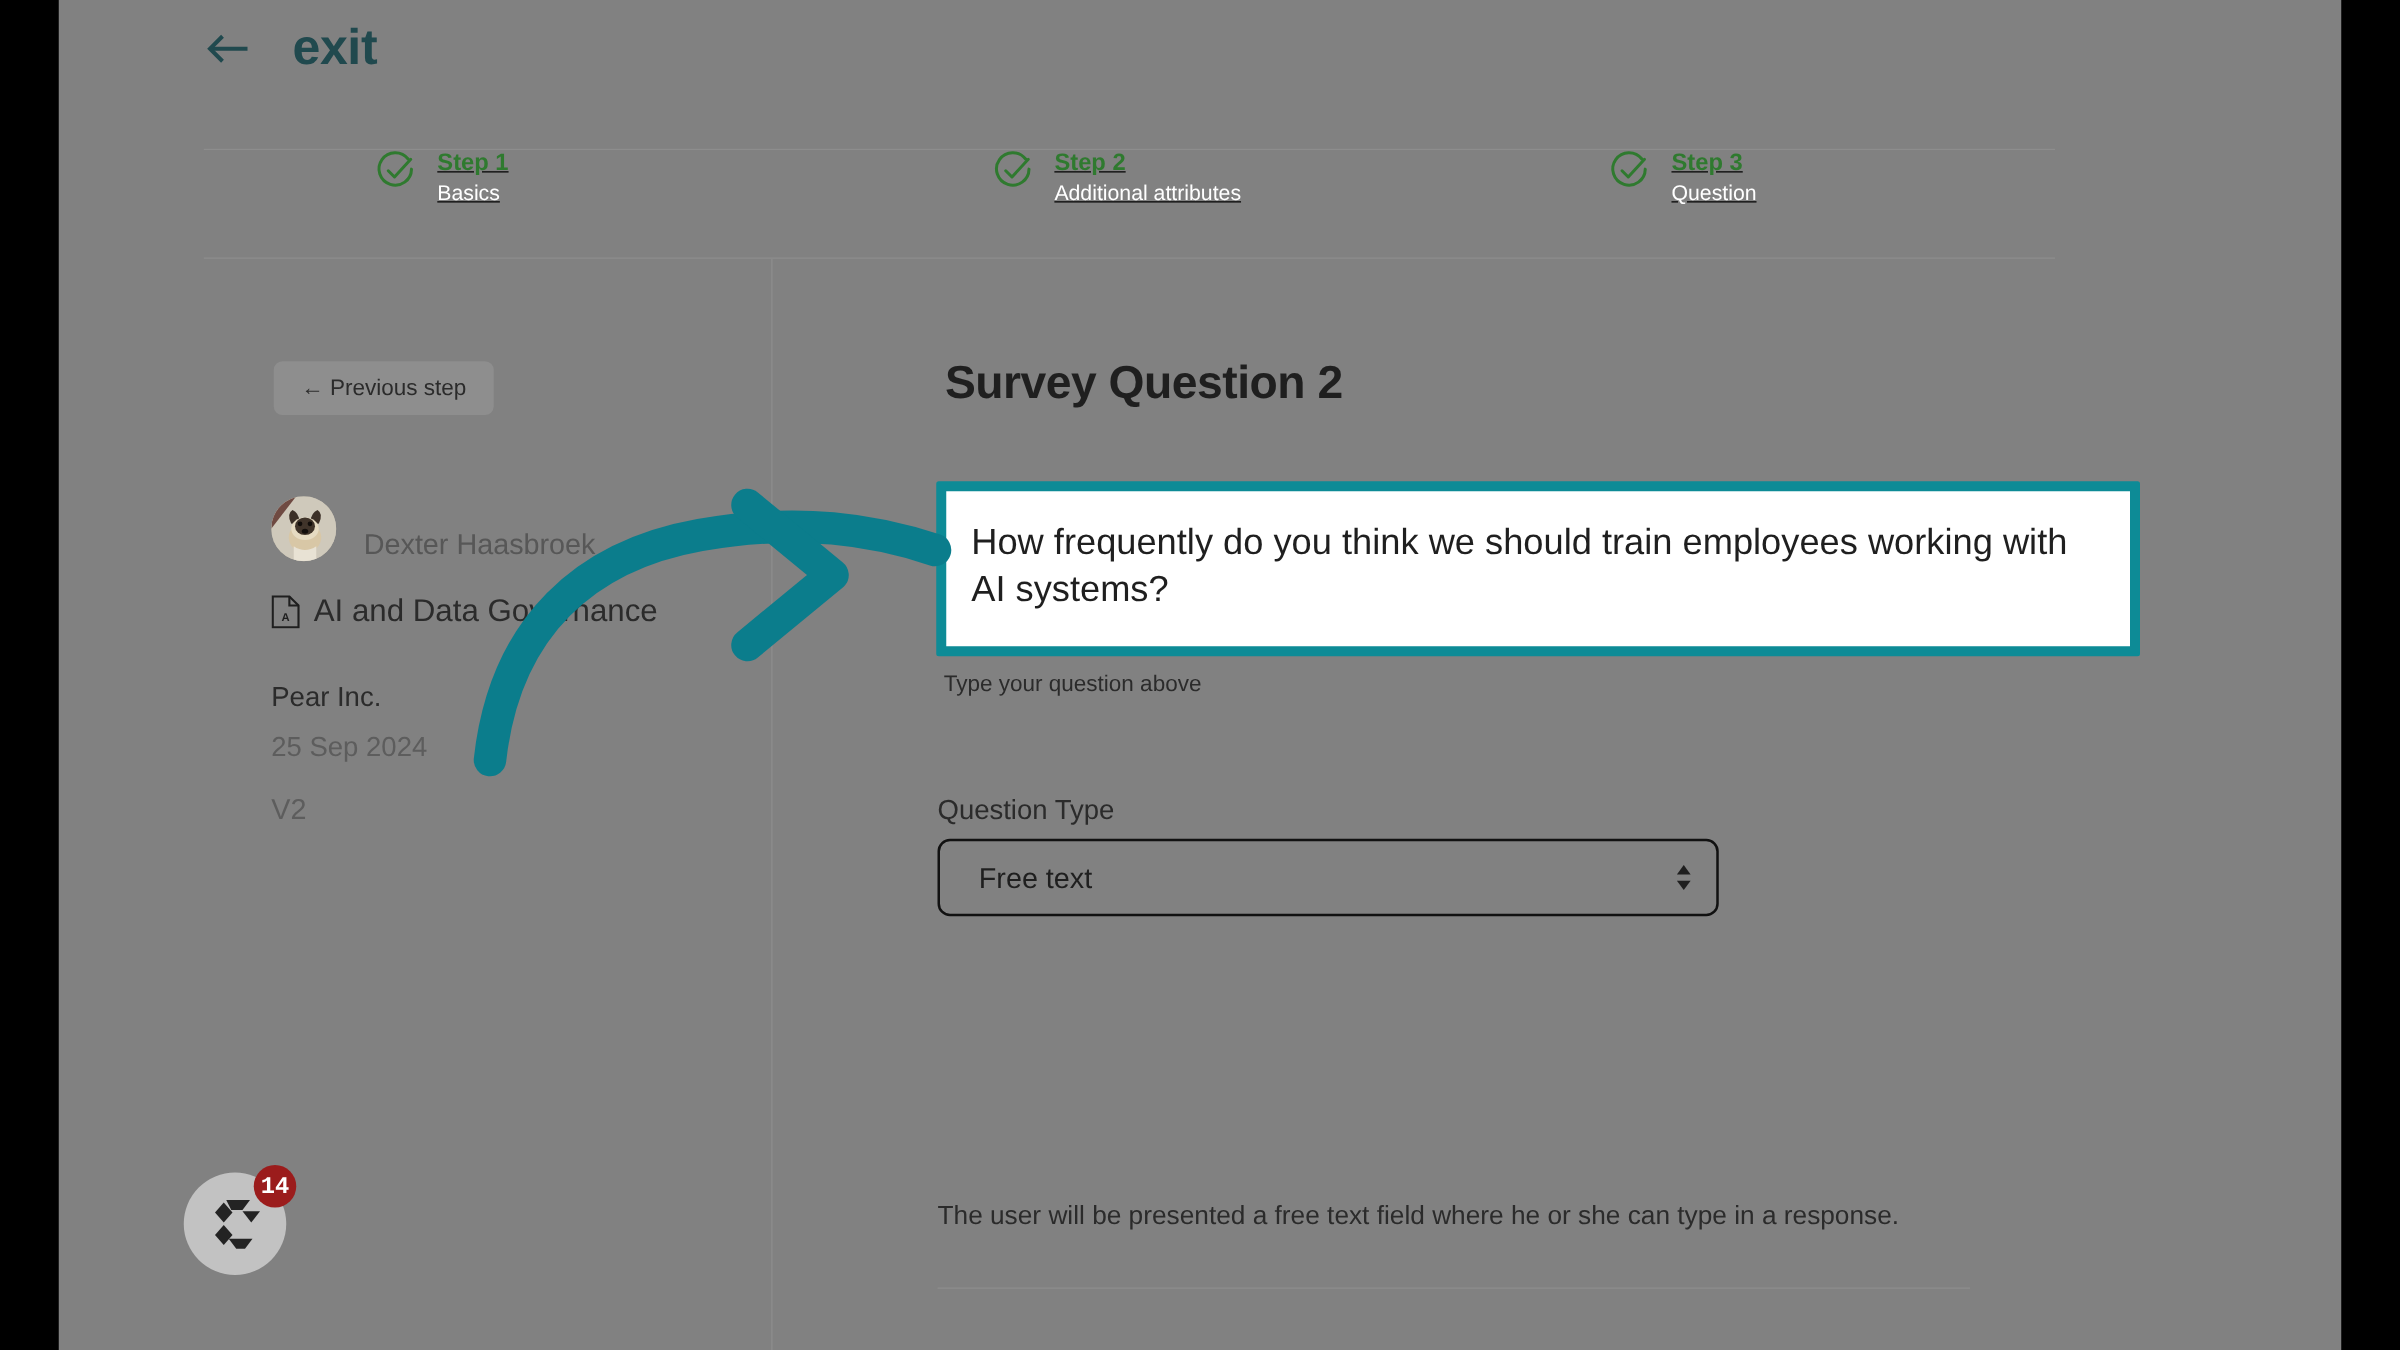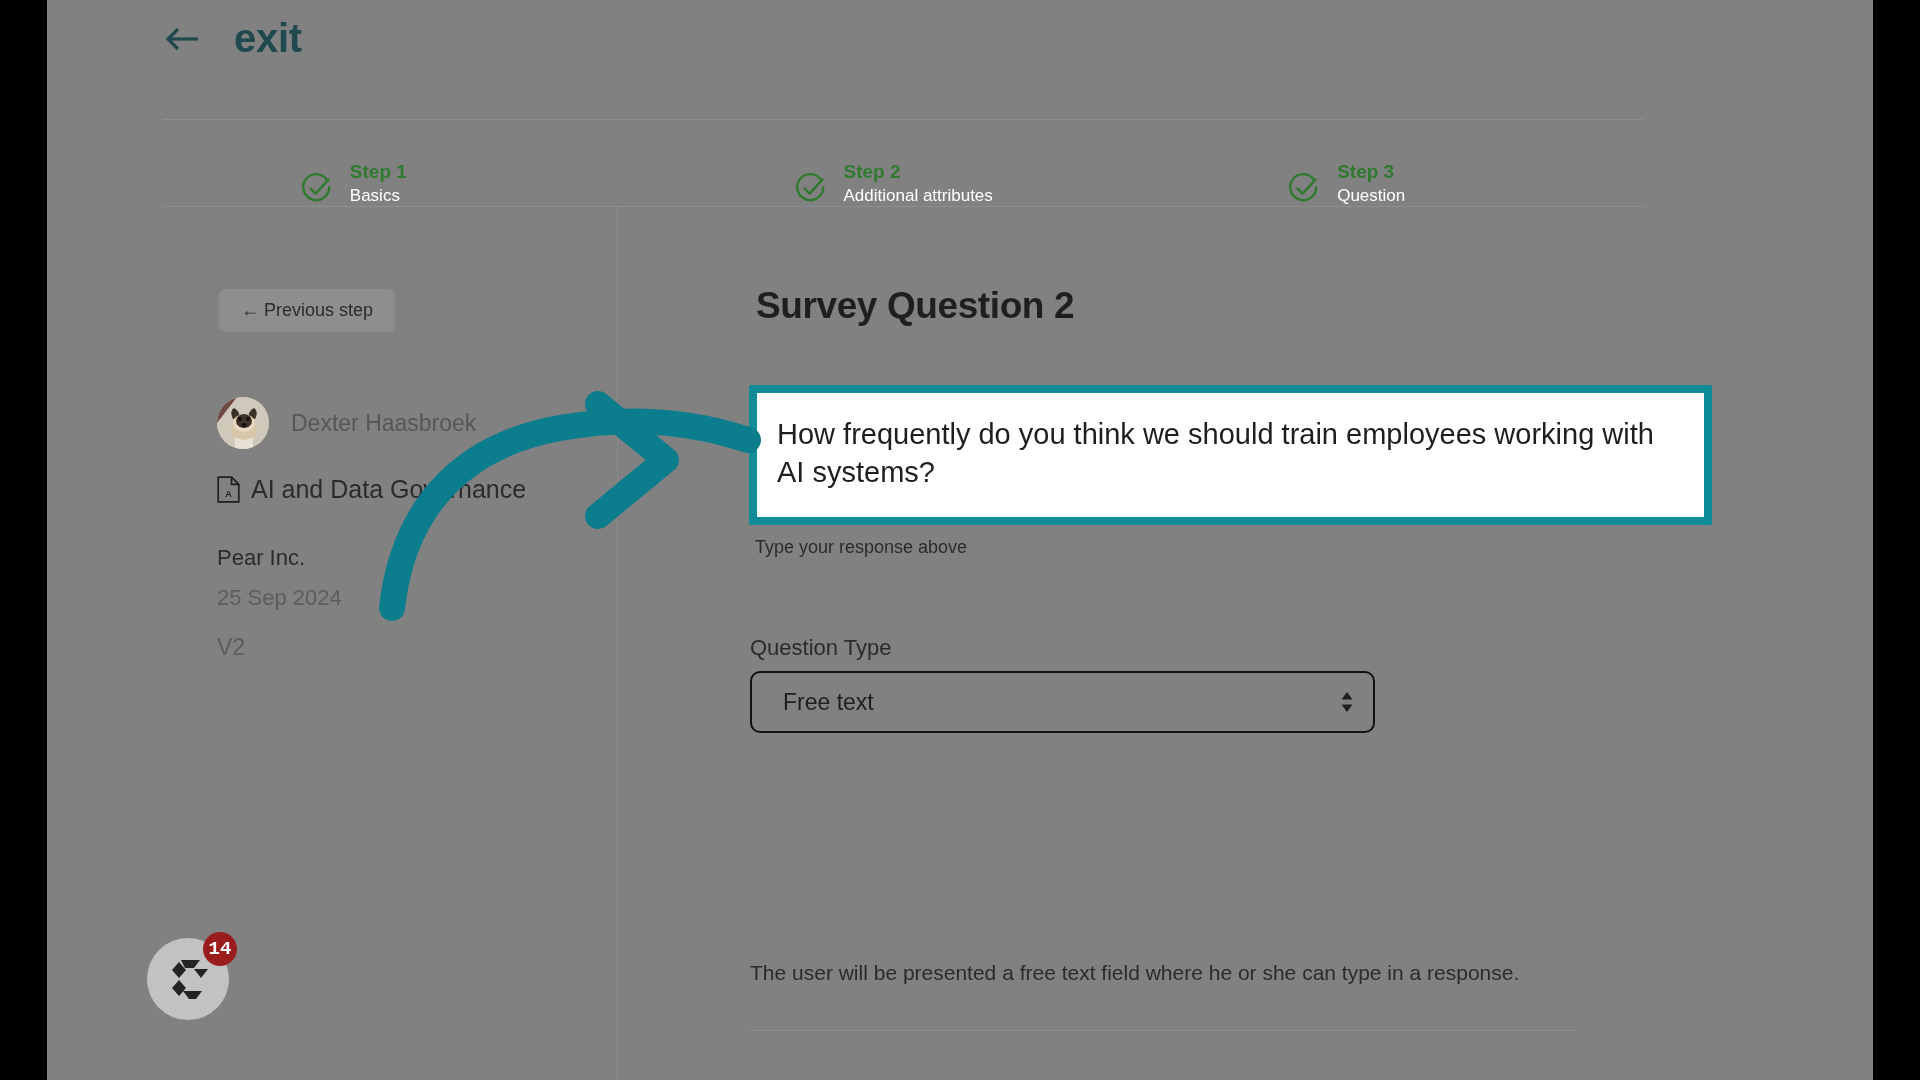--- a/index.html
+++ b/index.html
@@ -65,24 +65,25 @@
     top: 119px;
     width: 1481px;
     height: 88px;
     border-top: 1px solid #8d8d8d;
     border-bottom: 1px solid #8d8d8d;
     display: flex;
   }
   .step {
     flex: 1 1 0;
     display: flex;
-    align-items: flex-end;
+    align-items: flex-start;
     justify-content: center;
     gap: 16px;
     cursor: pointer;
+    text-decoration: underline;
   }
   .step-icon { width: 34px; height: 34px; display: block; flex: none; }
   .step-text { display: flex; flex-direction: column; gap: 2px; width: 170px; }
   .step-title {
     font-size: 19px;
     font-weight: 700;
     color: #2f7a2f;
     line-height: 1.2;
   }
   .step-sub {
@@ -122,21 +123,21 @@
     color: #2b2b2b;
     cursor: pointer;
     white-space: nowrap;
   }
 
   #user-row {
     position: absolute;
     left: 54px;
     top: 190px;
     display: flex;
-    align-items: center;
+    align-items: flex-end;
     gap: 22px;
   }
   #avatar {
     width: 52px; height: 52px;
     border-radius: 50%;
     overflow: hidden;
     flex: none;
     background: #b9b3a5;
     position: relative;
   }
@@ -427,21 +428,21 @@
 
     <div id="right-col">
 
       <h1 id="page-title">Survey Question 2</h1>
 
       <div id="question-field-wrap">
         <div id="question-highlight"></div>
         <textarea id="question-input" placeholder="Type your question" style="">How frequently do you think we should train employees working with AI systems?</textarea>
       </div>
 
-      <div id="question-help">Type your response above</div>
+      <div id="question-help">Type your question above</div>
 
       <label id="qtype-label">Question Type</label>
 
       <div id="qtype-select-wrap">
         <select id="qtype-select">
           <option>Free text</option>
         </select>
         <svg id="qtype-stepper-icon" viewBox="0 0 16 24">
           <path d="M8 2 L13.5 9.5 L2.5 9.5 Z" fill="#1f1f1f"></path>
           <path d="M8 22 L13.5 14.5 L2.5 14.5 Z" fill="#1f1f1f"></path>

